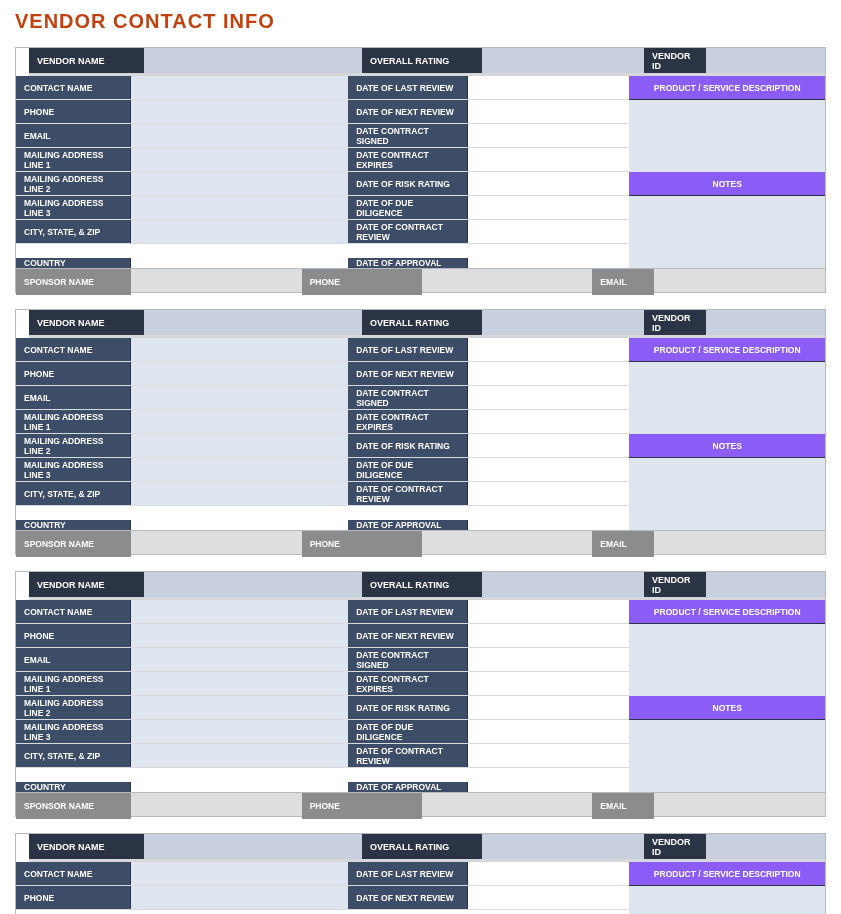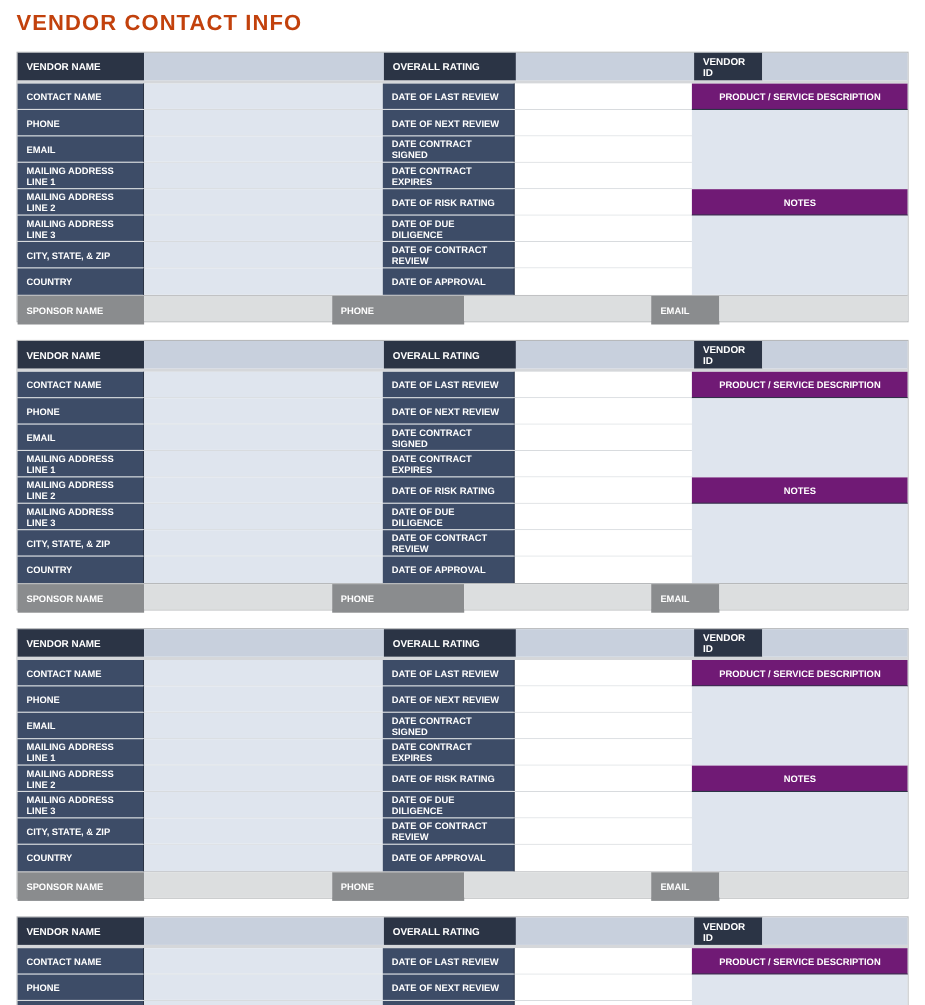--- a/index.html
+++ b/index.html
@@ -16,20 +16,21 @@
     letter-spacing: 1px;
     margin-bottom: 14px;
   }
   .vendor-card {
     border: 1px solid #b7b9bb;
     margin-bottom: 16px;
   }
   .hdr-row {
     display: flex;
     border-bottom: 1px solid #b7b9bb;
+    margin-left: 13px;
   }
   .hdr-label {
     background: #2b3445;
     color: #ffffff;
     font-size: 9px;
     font-weight: 700;
     padding: 8px 8px;
     display: flex;
     align-items: center;
   }
@@ -44,21 +45,21 @@
     flex-direction: column;
   }
   .col-left { width: 333px; }
   .col-mid  { width: 282px; }
   .col-right{ width: 196px; display:flex; flex-direction:column; }
   .cell-row {
     display: flex;
     height: 24px;
     border-bottom: 1px solid #d8dbde;
   }
-  .cell-row:last-child { border-bottom: none; }
+  .cell-row:last-child { border-bottom: none; align-items: flex-end; }
   .darklabel {
     background: #3d4c67;
     color: #ffffff;
     font-size: 8.5px;
     font-weight: 700;
     padding: 0 8px;
     display: flex;
     align-items: center;
     border-right: 1px solid #2b3445;
   }
@@ -86,21 +87,21 @@
     font-weight: 700;
     padding: 13px 8px;
     display:flex;
     align-items:center;
   }
   .grayval {
     background: #dcdedf;
     flex:1;
   }
   .right-header {
-    background: #701a75;
+    background: #8b5cf6;
     color: #ffffff;
     font-size: 8.5px;
     font-weight: 700;
     height: 24px;
     display:flex;
     align-items:center;
     justify-content:center;
     text-align:center;
     border-bottom:1px solid #2b3445;
   }

